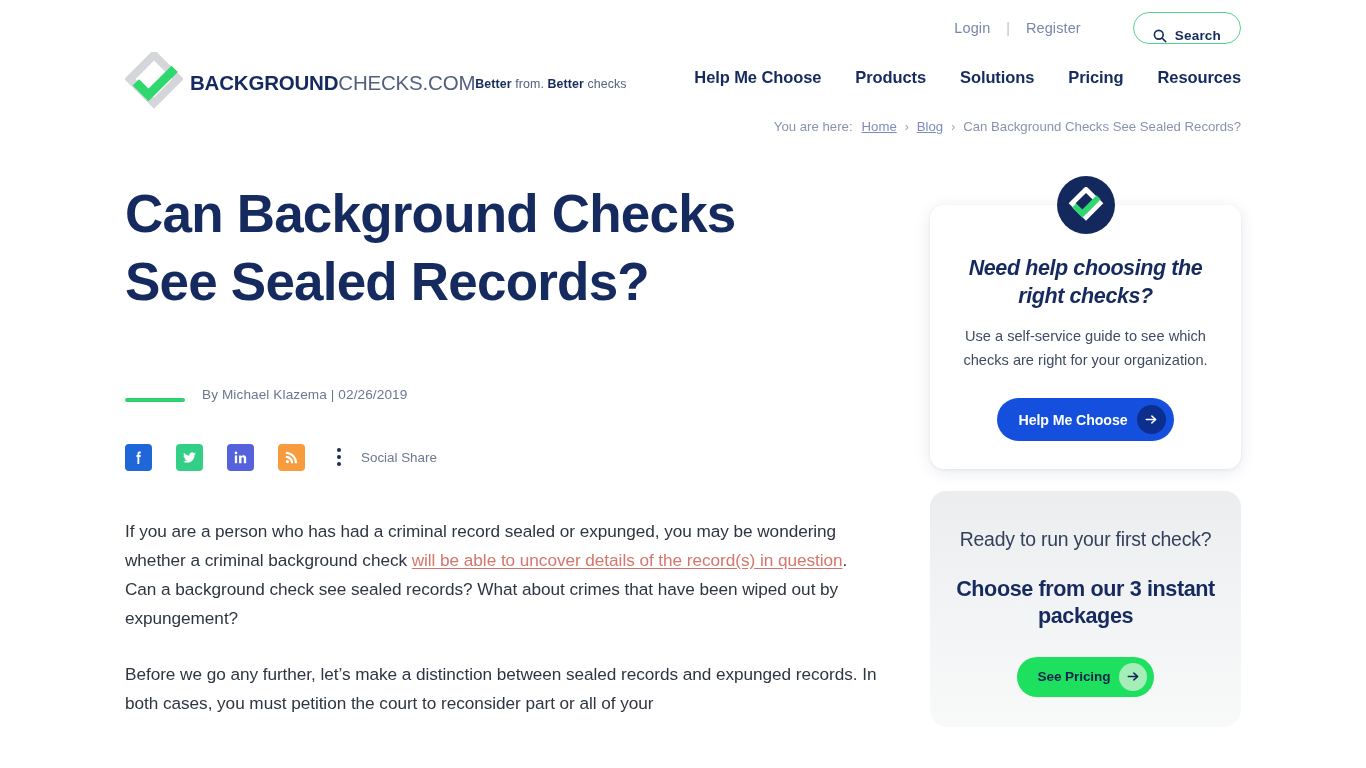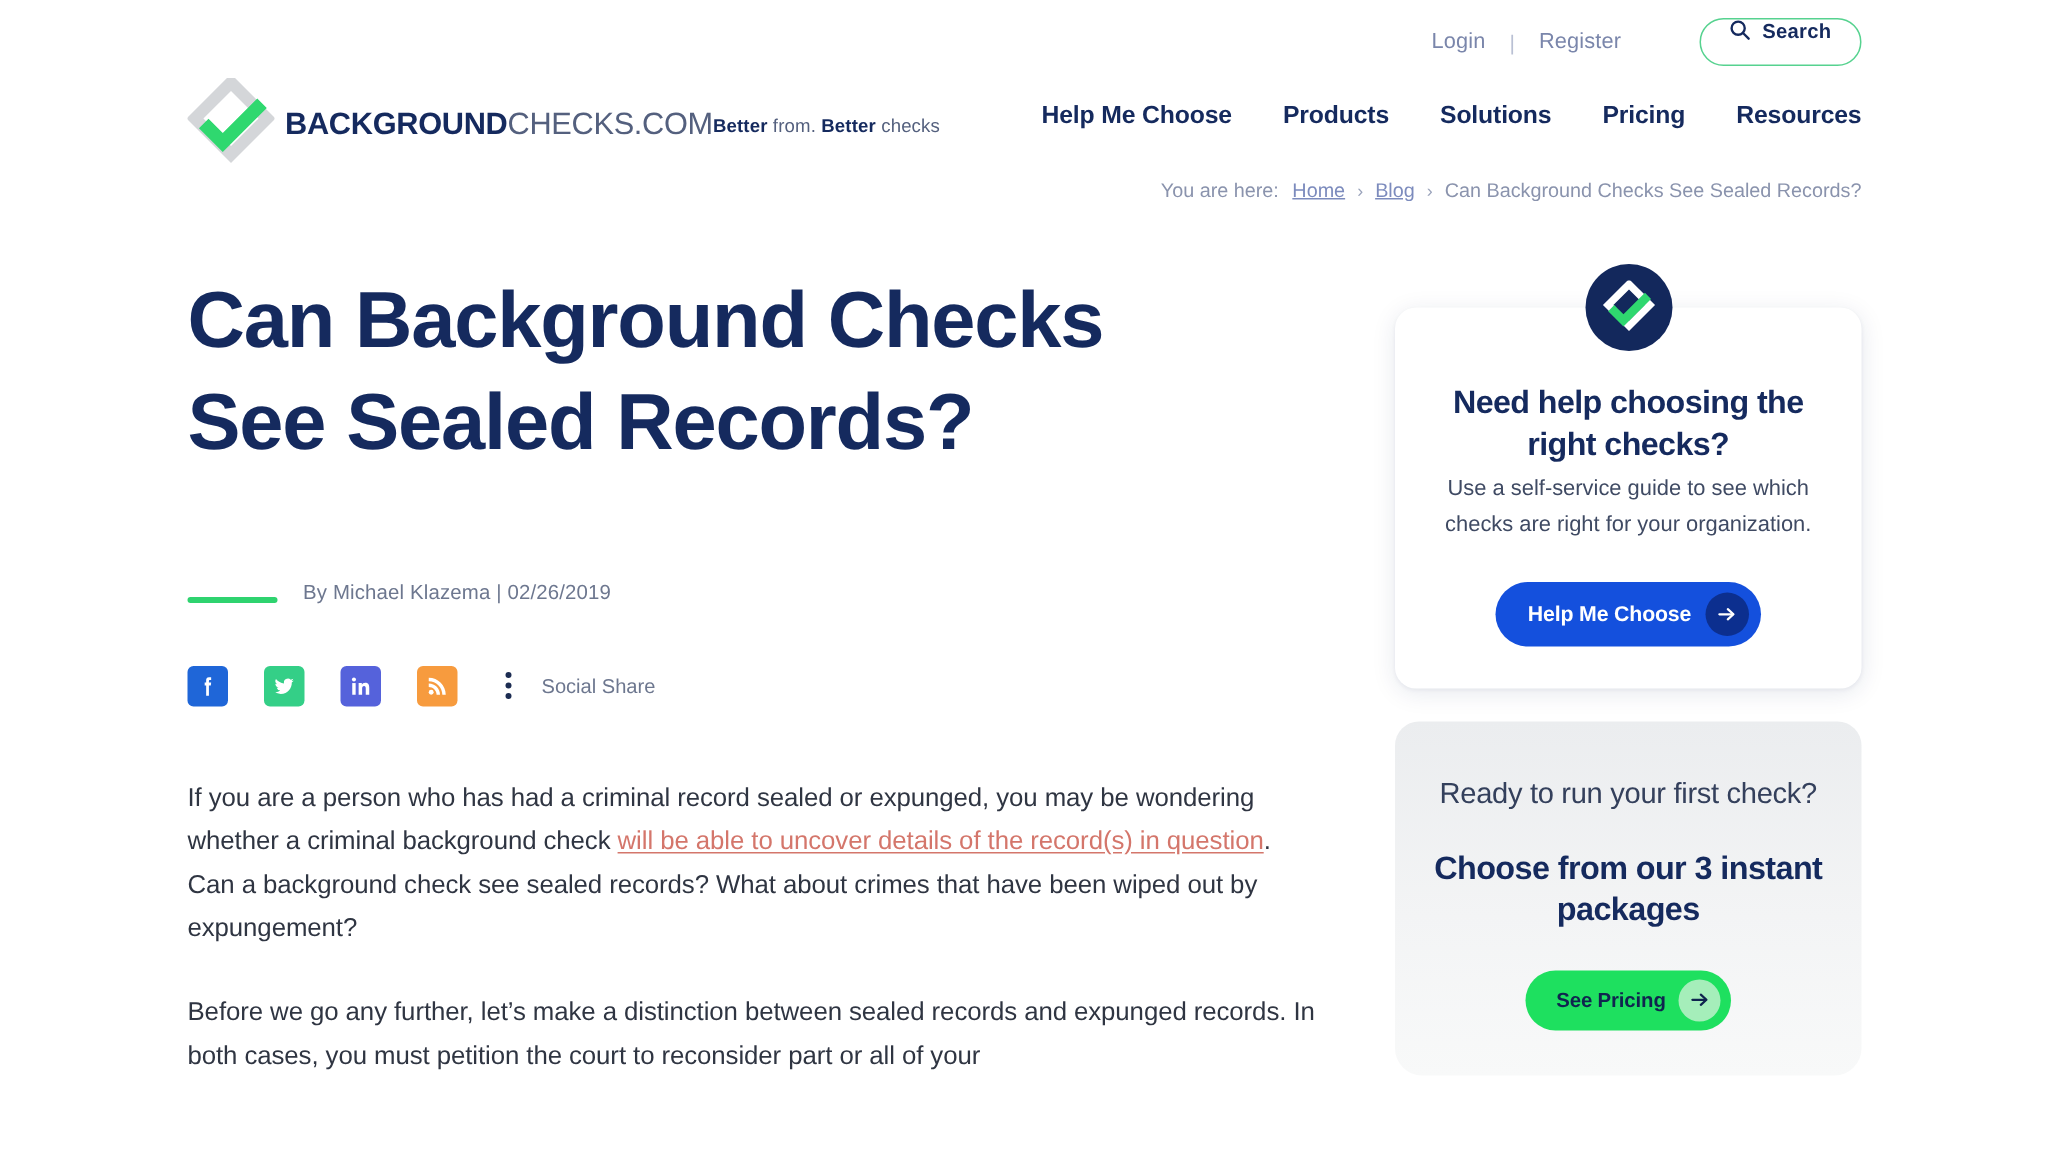--- a/index.html
+++ b/index.html
@@ -19,21 +19,21 @@
     display: flex; align-items: center; gap: 0;
     height: 32px;
   }
   .util-link {
     font-size: 14.5px; color: #7a86ab; text-decoration: none;
     letter-spacing: .1px; cursor: pointer; padding: 0 2px;
   }
   .util-sep { color: #b9c0d4; font-size: 14px; margin: 0 14px; }
   .search-btn {
     margin-left: 50px;
-    display: inline-flex; align-items: flex-start; gap: 8px;
+    display: inline-flex; align-items: flex-end; gap: 8px;
     height: 32px; padding: 0 19px;
     border: 1.4px solid #56d28f; border-radius: 18px;
     background: #fff; cursor: pointer;
     font-size: 13.5px; font-weight: 700; color: #152a5e;
     letter-spacing: .2px;
   }
   .search-btn svg { display:block; }
 
   
   .logo-wrap {
@@ -128,24 +128,24 @@
     margin-top: 29px;
   }
   .cta-badge {
     position: absolute; top: -29px; left: 50%; transform: translateX(-50%);
     width: 58px; height: 58px; border-radius: 50%;
     background: #13285c;
     display: flex; align-items: center; justify-content: center;
   }
   .cta-title {
     font-size: 21.5px; font-weight: 800; line-height: 1.28;
-    color: #152a5e; letter-spacing: -0.4px;
+    color: #152a5e; letter-spacing: -0.4px; font-style: italic;
   }
   .cta-sub {
-    margin-top: 5px; font-size: 14.6px; line-height: 1.62;
+    margin-top: 15px; font-size: 14.6px; line-height: 1.62;
     color: #3f4a63;
   }
   .btn-blue {
     margin: 26px auto 0;
     display: inline-flex; align-items: center; gap: 10px;
     background: #1450dd; border-radius: 22px;
     padding: 7px 8px 7px 22px; cursor: pointer; border: none;
     color: #fff; font-size: 14.2px; font-weight: 700; letter-spacing: -0.1px;
   }
   .btn-blue .circ {

